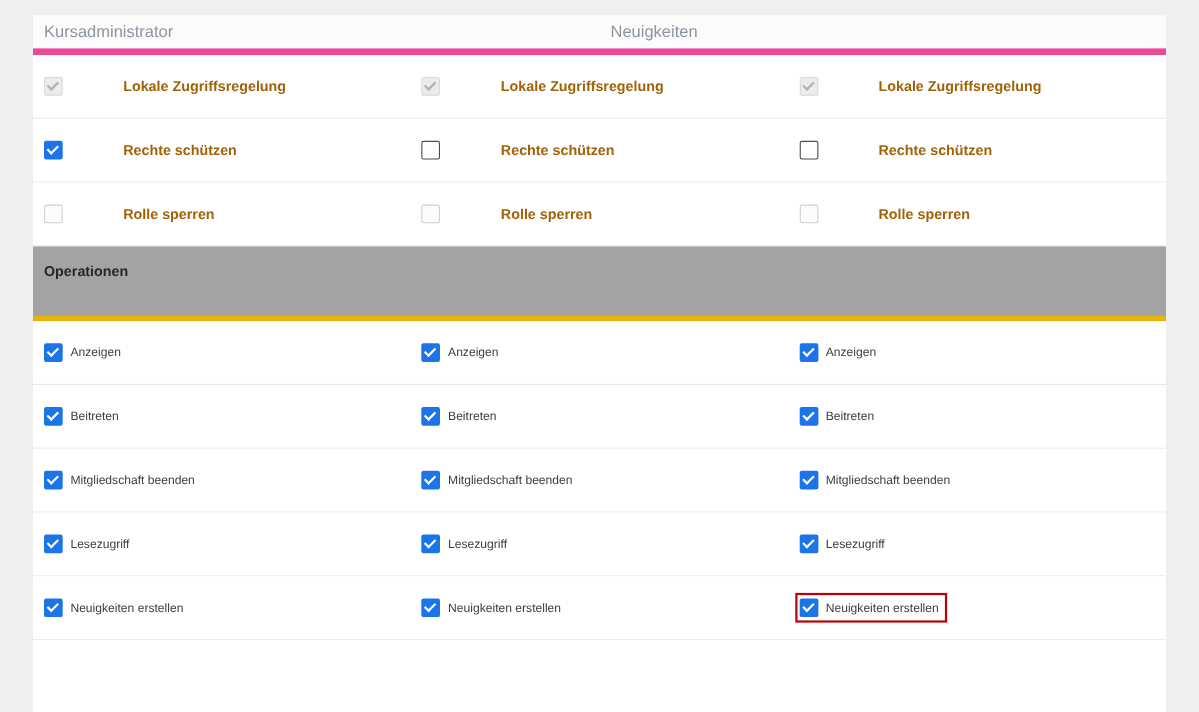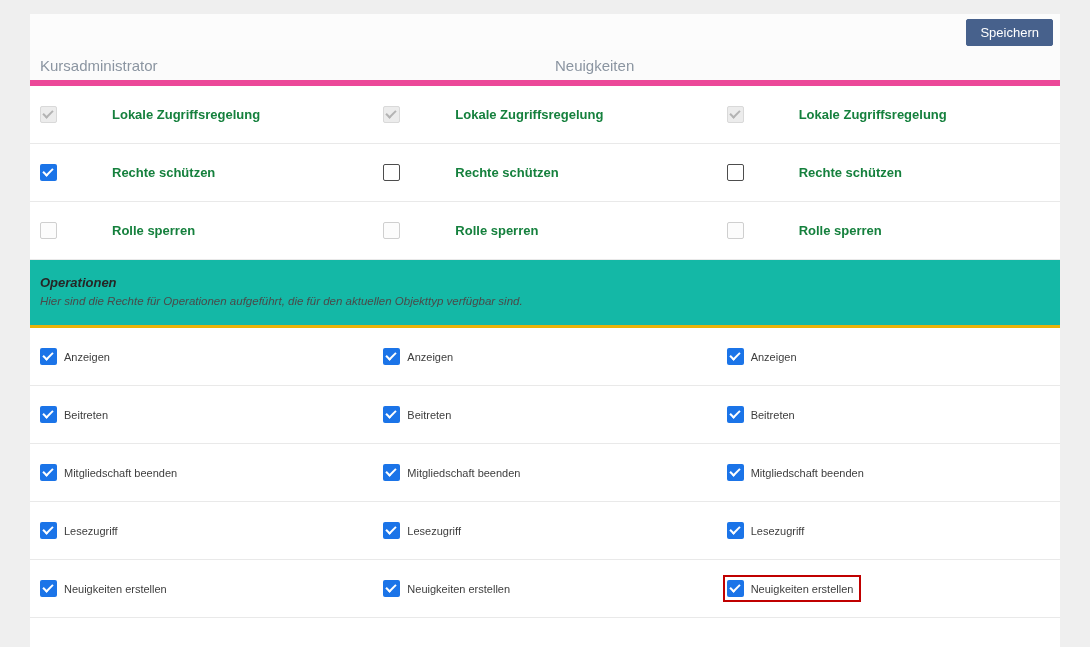--- a/index.html
+++ b/index.html
@@ -99,40 +99,36 @@
     transform: rotate(-45deg);
   }
   .cb.unchecked {
     background: #ffffff;
     border: 1px solid #4d4d4d;
   }
   .cb.unchecked-disabled {
     background: #fcfcfc;
     border: 1px solid #cfcfcf;
   }
-  .perm-label { font-weight: 700; font-size: 13px; color: #15803d; padding-left: 48px; }
+  .perm-label { font-weight: 700; font-size: 13px; color: #a16207; padding-left: 48px; }
   .op-label   { font-weight: 400; font-size: 11px; color: #3d3d3d; }
   .section-row {
     height: 68px;
-    border-bottom: 3px solid #eab308;
+    border-bottom: 5px solid #eab308;
     padding: 15px 0 0 10px;
-    background: #14b8a6;
-    font-style: italic;
+    background: #a3a3a3;
   }
   .section-title { font-weight: 700; font-size: 13px; color: #262626; }
   .section-desc  { font-size: 11.5px; color: #4a4a4a; margin-top: 5px; }
 </style>
 </head>
 <body style="background: rgb(239, 239, 239);">
 
 <div class="panel">
 
-  <div class="panel-top">
-    <button class="save-btn">Speichern</button>
-  </div>
 
   <div class="col-head">
     <div class="hcell">Kursadministrator</div>
     <div class="hcell">Neuigkeiten</div>
   </div>
 
   <div id="perm-rows">
       <div class="row">
         <div class="cell">
           <div class="cbwrap">
@@ -190,21 +186,20 @@
           <div class="cbwrap">
             <span class="cb unchecked-disabled"></span>
             <span class="perm-label">Rolle sperren</span>
           </div>
         </div>
       </div>
     </div>
 
   <div class="section-row">
     <div class="section-title">Operationen</div>
-    <div class="section-desc">Hier sind die Rechte für Operationen aufgeführt, die für den aktuellen Objekttyp verfügbar sind.</div>
   </div>
 
   <div id="op-rows">
       <div class="row">
         <div class="cell">
           <div class="cbwrap">
             <span class="cb checked"></span>
             <span class="op-label">Anzeigen</span>
           </div>
         </div>

